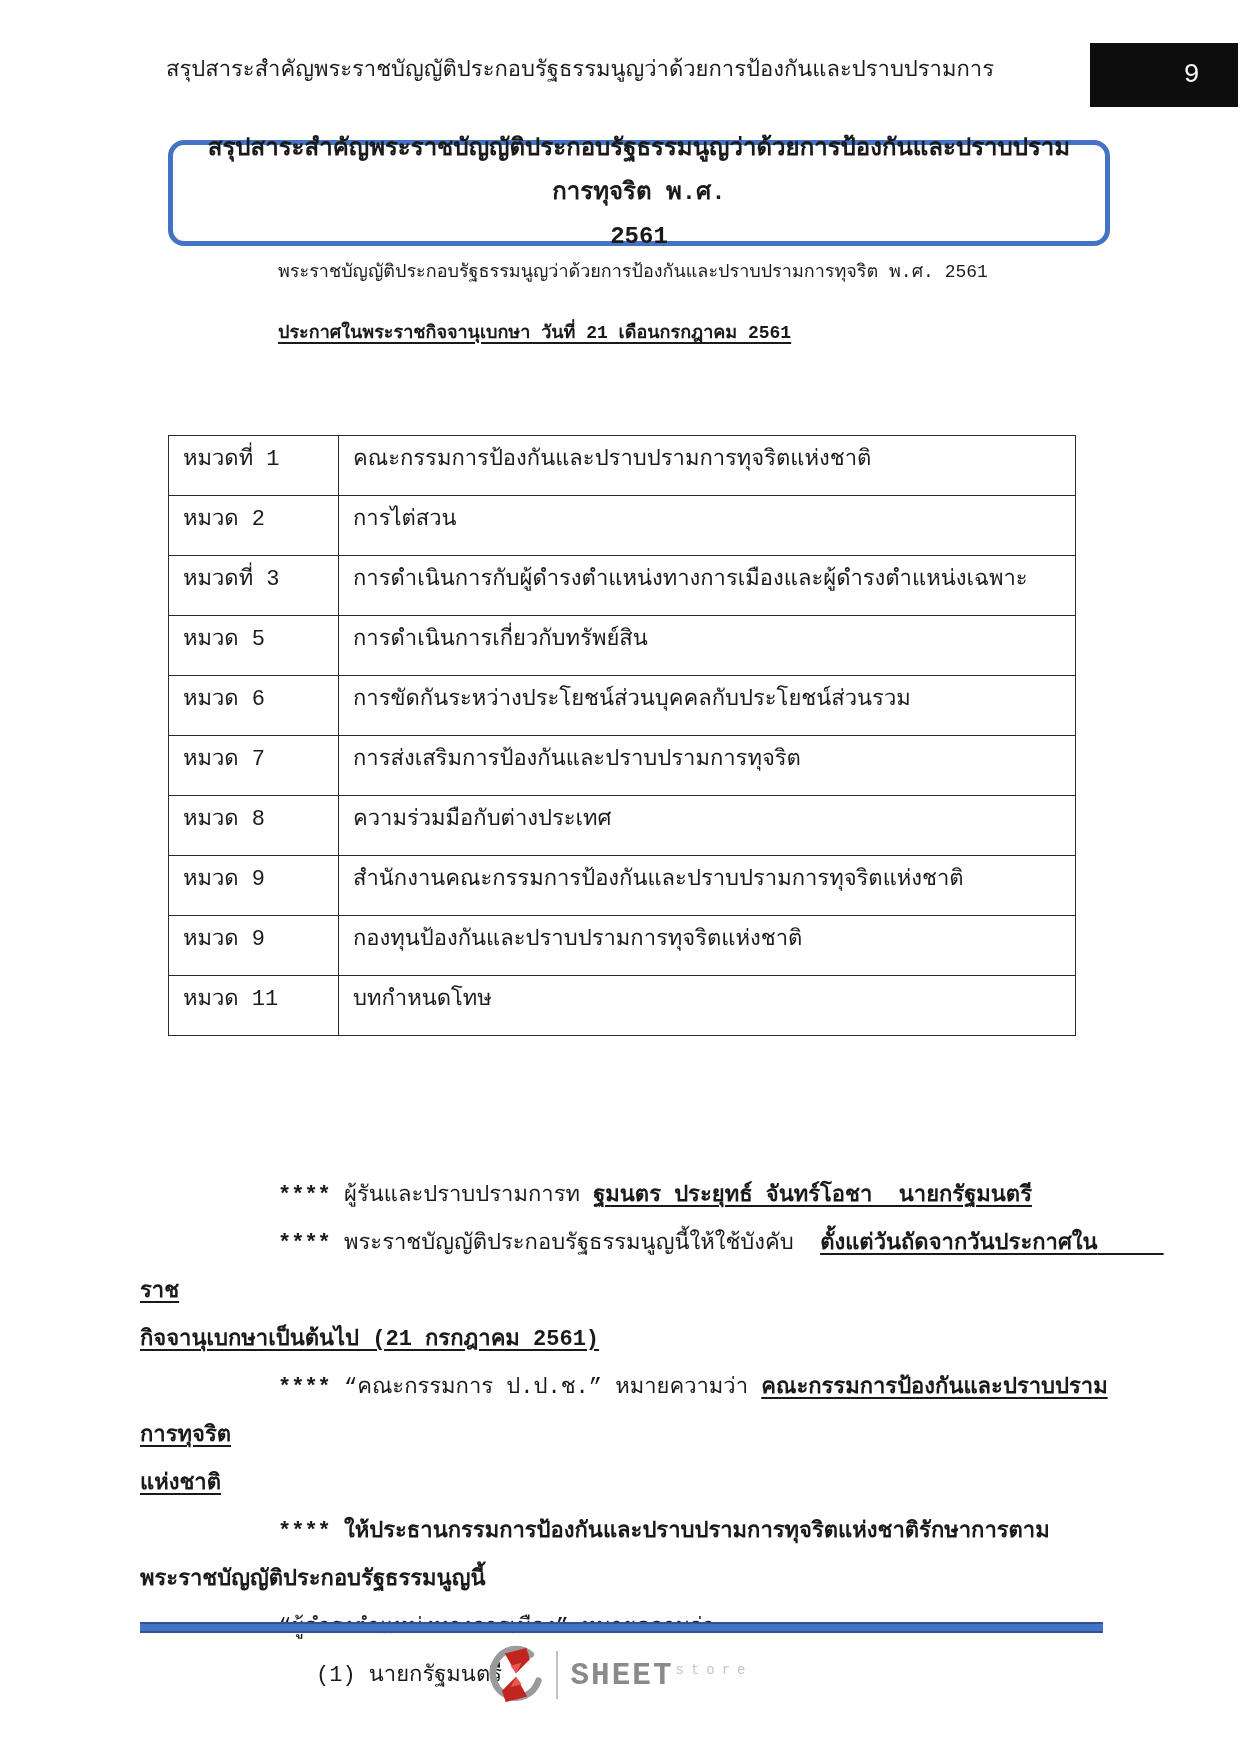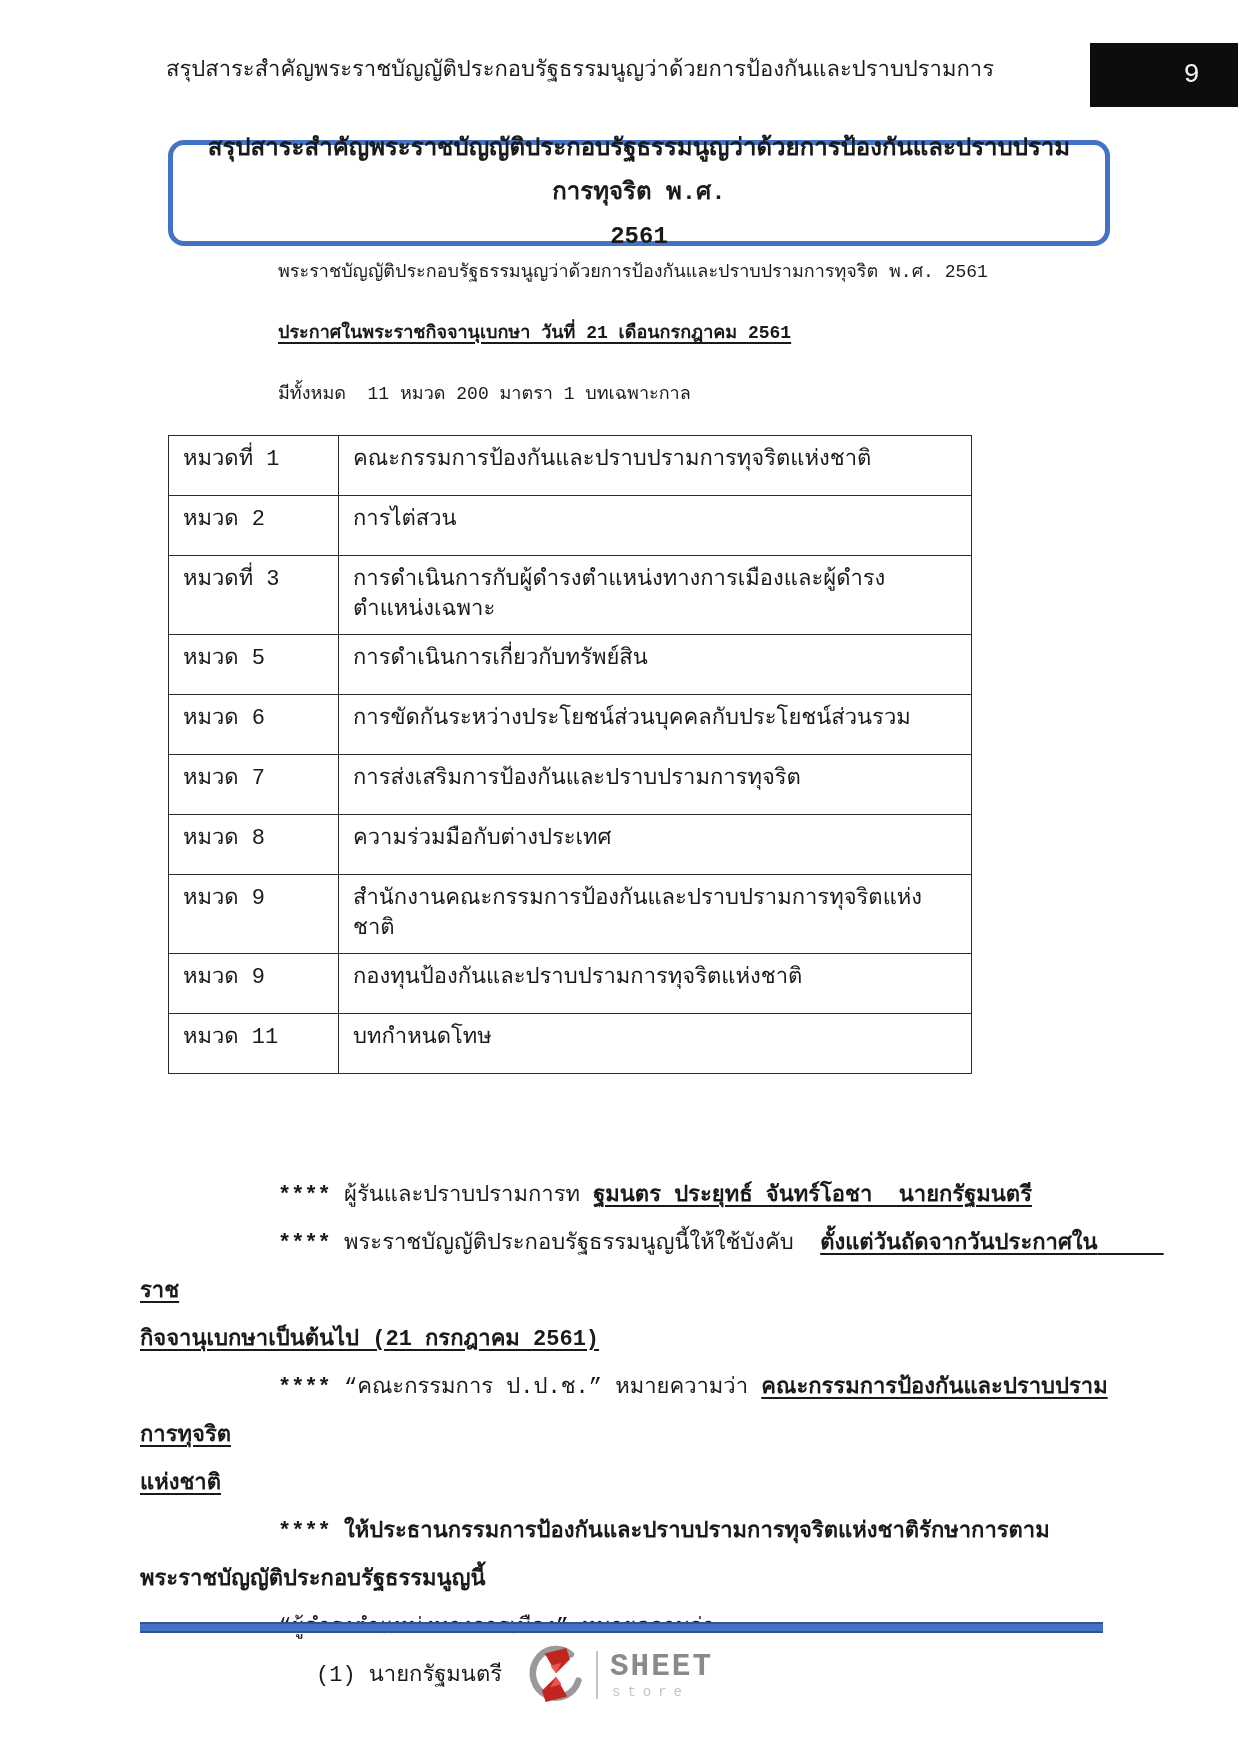--- a/index.html
+++ b/index.html
@@ -32,21 +32,21 @@
     text-align:center;font-weight:bold;font-size:24px;line-height:44px;
     padding:2px 18px;background:#fff;
   }
   
   .intro{position:absolute;left:168px;top:256px;width:930px;font-size:18px;}
   .intro p{margin:0 0 28px 0;line-height:33px;text-indent:110px;white-space:pre-wrap;}
   .b{font-weight:bold;}
   .u{text-decoration:underline;text-decoration-thickness:1.5px;text-underline-offset:4px;}
   
   table.chapters{
-    position:absolute;left:168px;top:435px;width:804px;
+    position:absolute;left:168px;top:435px;width:908px;
     border-collapse:collapse;table-layout:fixed;
   }
   table.chapters td{
     border:1.5px solid #2b2b2b;vertical-align:top;
     padding:9px 14px;font-size:22px;line-height:30px;height:60px;
     box-sizing:border-box;background:#fff;
   }
   td.col-chapter{width:170px;}
   
   .notes{position:absolute;left:140px;top:1172px;width:968px;font-size:22px;}
@@ -58,21 +58,21 @@
   
   .footer-rule{
     position:absolute;left:140px;top:1622px;width:963px;height:7px;
     background:#4472C4;border-top:2px solid #2F5496;border-bottom:2px solid #2F5496;
   }
   .logo{
     position:absolute;left:0;top:1645px;width:100%;
     display:flex;align-items:center;justify-content:center;gap:12px;
   }
   .logo-divider{width:2px;height:48px;background:#c2c2c2;}
-  .logo-text{display:flex;flex-direction:column;line-height:1;}
+  .logo-text{display:flex;flex-direction:row;line-height:1;text-align:right;}
   .logo-name{font-size:31px;font-weight:bold;color:#8a8a8a;letter-spacing:2px;}
   .logo-sub{font-size:14px;color:#c4c4c4;letter-spacing:7px;margin-top:3px;padding-left:2px;}
 </style>
 </head>
 <body>
 
 <div class="page">
 
   <div class="header-text">สรุปสาระสำคัญพระราชบัญญัติประกอบรัฐธรรมนูญว่าด้วยการป้องกันและปราบปรามการ</div>
 
@@ -81,21 +81,20 @@
   </div>
 
   <div class="title-box">
     <div>สรุปสาระสำคัญพระราชบัญญัติประกอบรัฐธรรมนูญว่าด้วยการป้องกันและปราบปรามการทุจริต พ.ศ.</div>
     <div>2561</div>
   </div>
 
   <div class="intro">
     <p>พระราชบัญญัติประกอบรัฐธรรมนูญว่าด้วยการป้องกันและปราบปรามการทุจริต พ.ศ. 2561</p>
     <p><span class="b u">ประกาศในพระราชกิจจานุเบกษา วันที่ 21 เดือนกรกฎาคม 2561</span></p>
-    <p>มีทั้งหมด  11 หมวด 200 มาตรา 1 บทเฉพาะกาล</p>
   </div>
 
   <table class="chapters">
     <tbody>
         <tr>
           <td class="col-chapter">หมวดที่ 1</td>
           <td>คณะกรรมการป้องกันและปราบปรามการทุจริตแห่งชาติ</td>
         </tr>
         <tr>
           <td class="col-chapter">หมวด 2</td>

